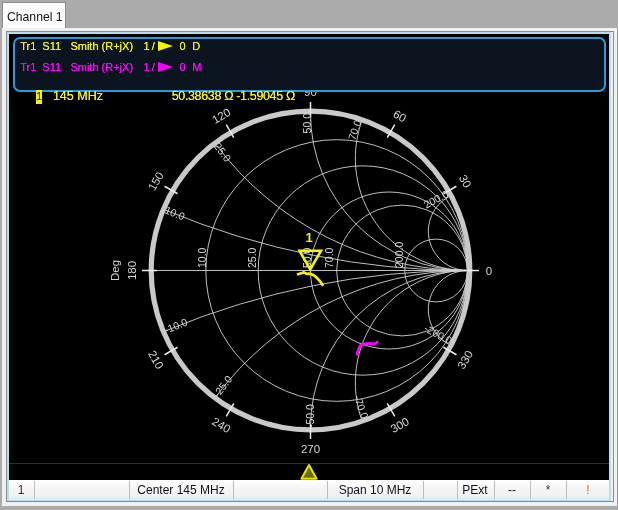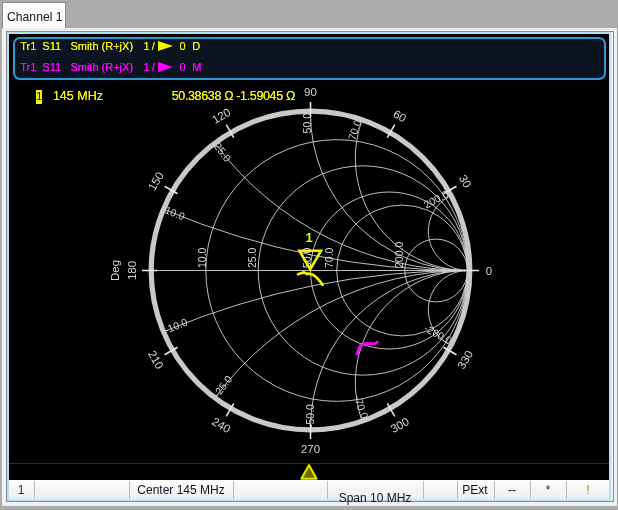--- a/index.html
+++ b/index.html
@@ -5,21 +5,21 @@
   font-family:"Liberation Sans",sans-serif;}
 *{box-sizing:border-box;}
 #win{position:absolute;left:2px;top:27.5px;width:615.5px;height:478px;background:#f0f0f0;border-right:0.5px solid #9a9a9a;}
 #tab{position:absolute;left:2px;top:2px;width:63.5px;height:26px;background:#fcfcfc;
   border:1px solid #8a8a8a;border-bottom:none;z-index:5;text-align:center;}
 #tab span{position:absolute;left:4px;top:7px;font-size:12.2px;color:#151515;white-space:nowrap;}
 #pborder{position:absolute;left:5.5px;top:31px;width:608.8px;height:470.7px;border:1px solid #8c8c8c;}
 #bluebox{position:absolute;left:6.5px;top:31.7px;width:604.8px;height:469.2px;border:2.5px solid #b7ddee;background:#000;}
 #status{position:absolute;left:9px;top:480px;width:600px;height:19.5px;
   background:linear-gradient(#fefefe 0%,#f5f3f1 55%,#eef3f6 78%,#d6eaf6 100%);font-size:12px;color:#101024;}
-#legend{position:absolute;left:13px;top:37px;width:593px;height:43px;border:2.5px solid #2f99d6;
+#legend{position:absolute;left:13px;top:37px;width:593px;height:55px;border:2.5px solid #2f99d6;
   border-radius:7px;background:#0c1420;font-size:11px;text-align:right;}
 .lrow{position:absolute;left:0;right:0;height:13px;}
 .lrow span{position:absolute;top:0;line-height:13px;white-space:nowrap;text-shadow:0 0 0.6px currentColor;}
 .r1{top:0.5px;color:#f4f400;}
 .r2{top:21.5px;color:#ff00ff;}
 .tri{position:absolute;left:143px;top:1px;width:0;height:0;border-top:5.5px solid transparent;
   border-bottom:5.5px solid transparent;border-left:15.5px solid #f4f400;}
 .t2{border-left-color:#ff00ff;}
 #mrow{position:absolute;left:0;top:0;width:618px;height:0;color:#f4f400;font-size:12.5px;z-index:4;}
 #mrow div{position:absolute;white-space:nowrap;}
@@ -141,18 +141,18 @@
 <div style="position:absolute;left:120px;top:1px;bottom:1px;width:1px;background:#bcbcbc;"></div>
 <div style="position:absolute;left:224px;top:1px;bottom:1px;width:1px;background:#bcbcbc;"></div>
 <div style="position:absolute;left:318px;top:1px;bottom:1px;width:1px;background:#bcbcbc;"></div>
 <div style="position:absolute;left:414px;top:1px;bottom:1px;width:1px;background:#bcbcbc;"></div>
 <div style="position:absolute;left:448px;top:1px;bottom:1px;width:1px;background:#bcbcbc;"></div>
 <div style="position:absolute;left:485px;top:1px;bottom:1px;width:1px;background:#bcbcbc;"></div>
 <div style="position:absolute;left:521px;top:1px;bottom:1px;width:1px;background:#bcbcbc;"></div>
 <div style="position:absolute;left:557px;top:1px;bottom:1px;width:1px;background:#bcbcbc;"></div>
 <div style="position:absolute;left:-48px;top:0;width:120px;height:19px;line-height:20px;text-align:center;color:#4c1a1a;">1</div>
 <div style="position:absolute;left:112px;top:0;width:120px;height:16px;line-height:20px;text-align:center;">Center 145 MHz</div>
-<div style="position:absolute;left:306px;top:0;width:120px;height:19px;line-height:20px;text-align:center;margin-top:8px;">Span 10 MHz</div>
+<div style="position:absolute;left:306px;top:0;width:120px;height:19px;line-height:20px;text-align:center;">Span 10 MHz</div>
 <div style="position:absolute;left:406px;top:0;width:120px;height:19px;line-height:20px;text-align:center;">PExt</div>
 <div style="position:absolute;left:443px;top:0;width:120px;height:19px;line-height:20px;text-align:center;">--</div>
 <div style="position:absolute;left:479px;top:0;width:120px;height:19px;line-height:20px;text-align:center;color:#30305a;">*</div>
 <div style="position:absolute;left:519px;top:0;width:120px;height:19px;line-height:20px;text-align:center;color:#c27c14;">!</div>
   </div>
 
 </body></html>

